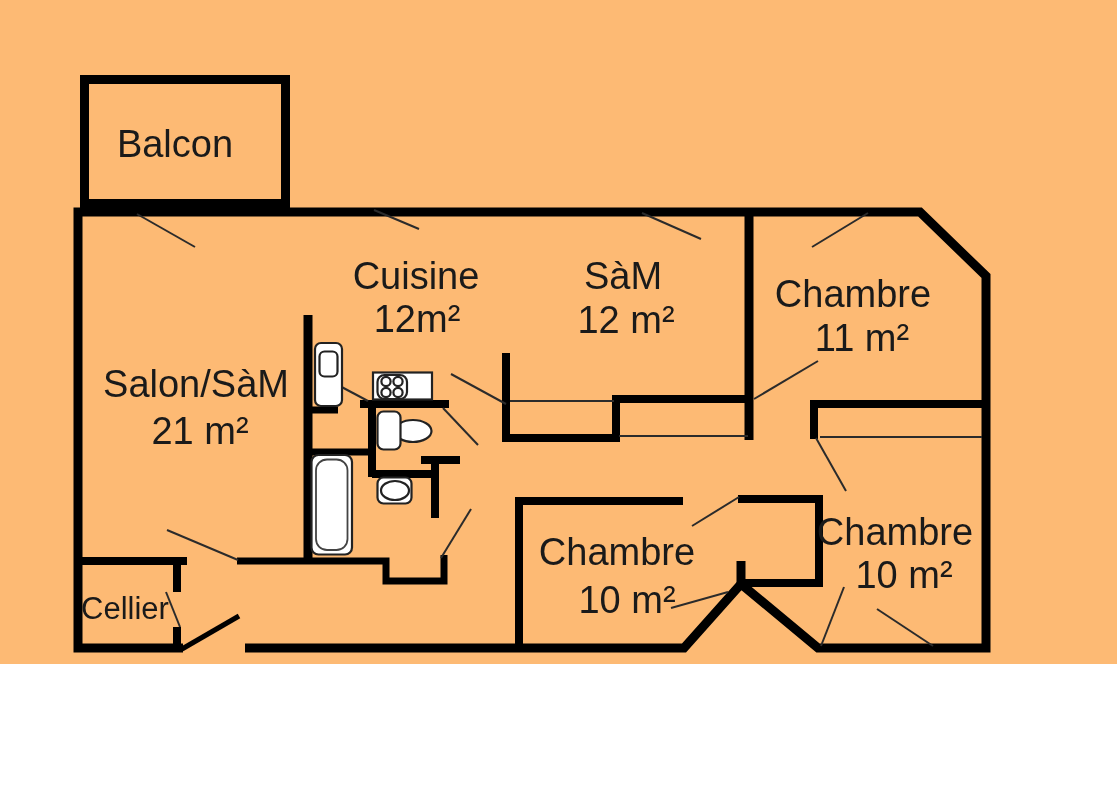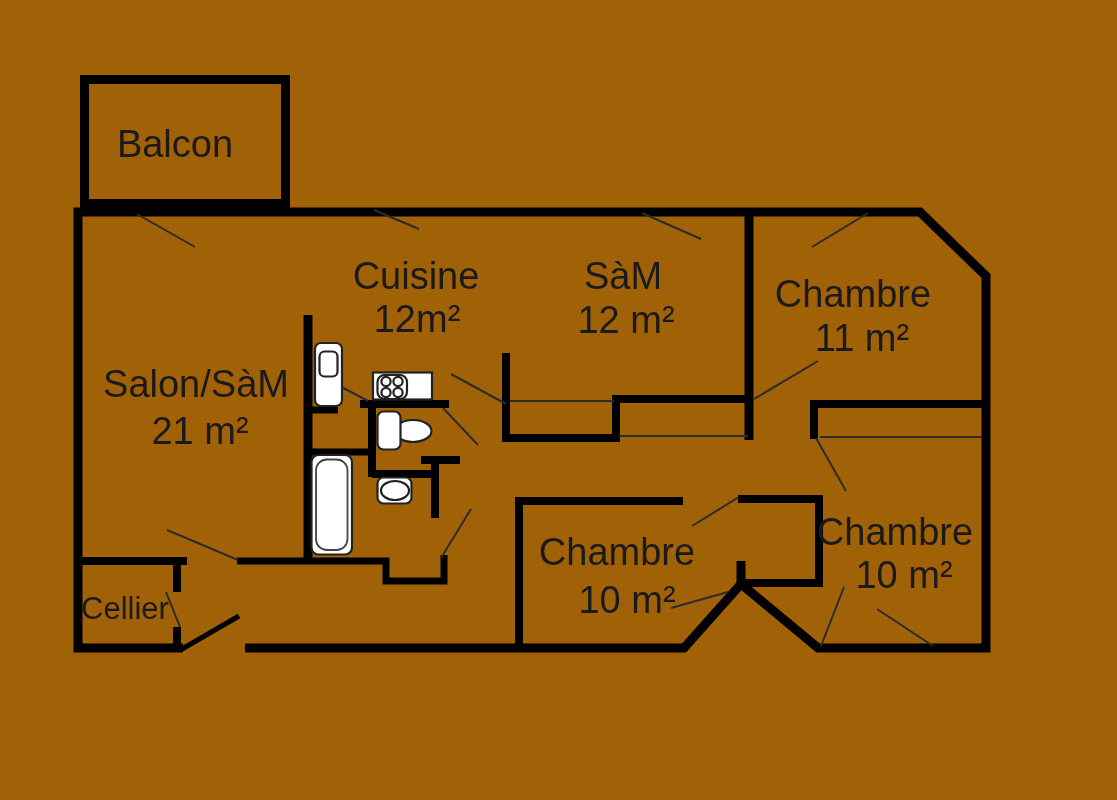--- a/index.html
+++ b/index.html
@@ -1,16 +1,16 @@
 <!DOCTYPE html>
 <html><head>
 <meta charset="utf-8">
 <style>
   html,body{margin:0;padding:0;background:#ffffff;}
-  .stage{position:relative;width:1117px;height:800px;background:#a16207;overflow:hidden;
+  .stage{position:relative;width:1117px;height:664px;background:#fdba74;overflow:hidden;
          font-family:"Liberation Sans", sans-serif;}
   svg{display:block}
   .wall{stroke:#000000;fill:none;stroke-linecap:butt;stroke-linejoin:miter;}
   .wall-outer{stroke-width:9;}
   .wall-in{stroke-width:8;}
   .wall-thin7{stroke-width:7;}
   .door{stroke:#2b2b2b;stroke-width:2;fill:none;}
   .door-heavy{stroke:#000000;stroke-width:5;fill:none;}
   .fixline{stroke:#222222;stroke-width:2.2;fill:#ffffff;}
   .fixline-thin{stroke:#444444;stroke-width:1.8;fill:#ffffff;}

